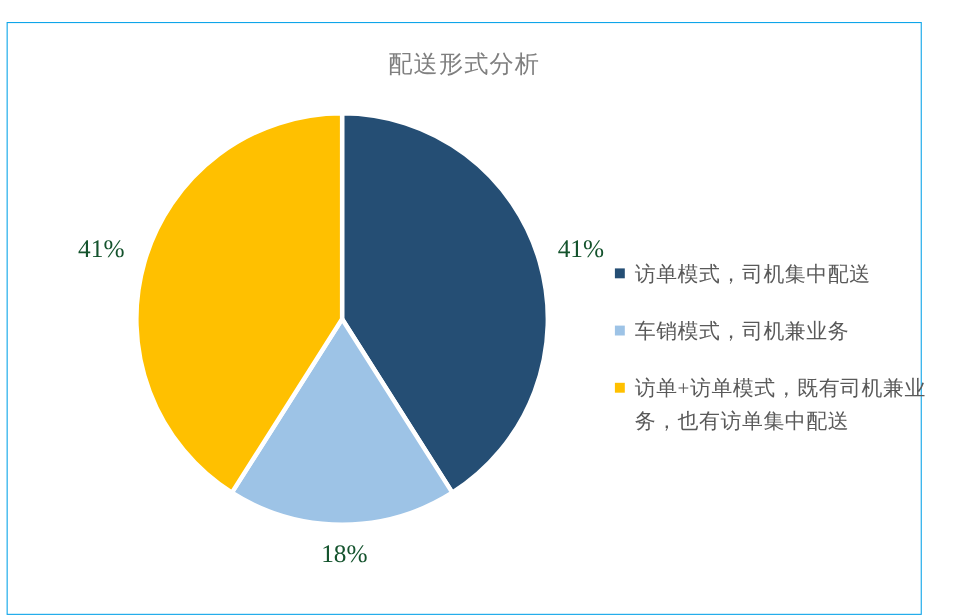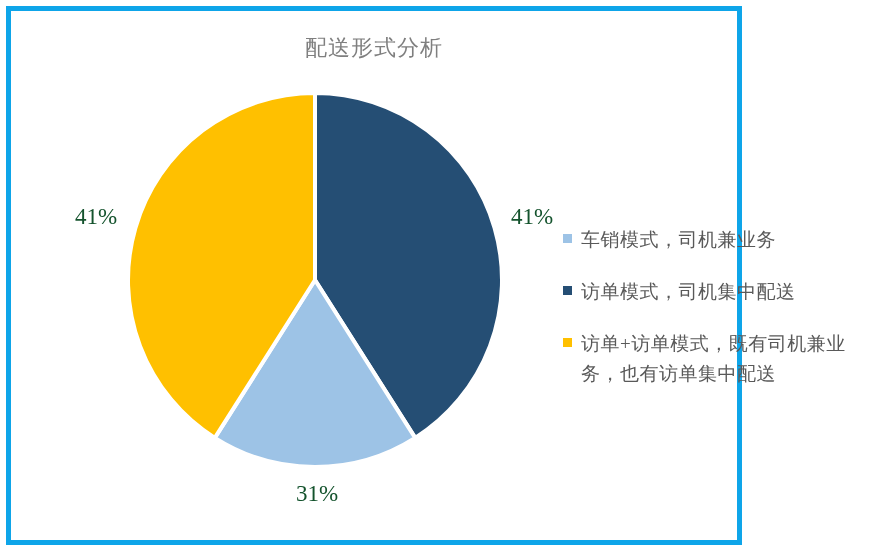--- a/index.html
+++ b/index.html
@@ -10,24 +10,24 @@
   body {
     width: 880px;
     height: 560px;
     font-family: "Liberation Serif", "DejaVu Serif", serif;
     overflow: hidden;
   }
 
   #chart-frame {
     position: absolute;
     left: 6px;
-    top: 6px;
-    width: 736px;
+    top: 20px;
+    width: 832px;
     height: 539px;
-    border: 5px solid #0ea5e9;
+    border: 1px solid #0ea5e9;
     background: #ffffff;
     box-sizing: border-box;
   }
 
   #chart-title {
     position: absolute;
     left: 0;
     top: 22px;
     width: 100%;
     text-align: center;
@@ -103,33 +103,33 @@
     <svg id="pie-svg" viewBox="0 0 864 539">
       <g id="pie-slices">
         <path id="slice-navy" stroke="#ffffff" stroke-width="4" stroke-linejoin="round" d="M 304 269 L 304 82 A 187 187 0 0 1 404.19961066107237 426.8893220688768 Z" fill="#254E74"></path>
         <path id="slice-blue" stroke="#ffffff" stroke-width="4" stroke-linejoin="round" d="M 304 269 L 404.19961066107237 426.8893220688768 A 187 187 0 0 1 203.80038933892774 426.8893220688769 Z" fill="#9DC3E6"></path>
         <path id="slice-yellow" stroke="#ffffff" stroke-width="4" stroke-linejoin="round" d="M 304 269 L 203.80038933892774 426.8893220688769 A 187 187 0 0 1 303.99999999999994 82 Z" fill="#FFC000"></path>
       </g>
     </svg>
 
     <div class="slice-label" id="label-navy">41%</div>
     <div class="slice-label" id="label-yellow">41%</div>
-    <div class="slice-label" id="label-blue">31%</div>
+    <div class="slice-label" id="label-blue">18%</div>
   </div>
 
   <div id="legend">
 
     <div class="legend-item">
-      <span class="legend-swatch" id="sw-1" style="background: rgb(157, 195, 230);"></span>
-      <span class="legend-label">车销模式，司机兼业务</span>
+      <span class="legend-swatch" id="sw-0" style="background: rgb(37, 78, 116);"></span>
+      <span class="legend-label">访单模式，司机集中配送</span>
     </div>
 
     <div class="legend-item">
-      <span class="legend-swatch" id="sw-0" style="background: rgb(37, 78, 116);"></span>
-      <span class="legend-label">访单模式，司机集中配送</span>
+      <span class="legend-swatch" id="sw-1" style="background: rgb(157, 195, 230);"></span>
+      <span class="legend-label">车销模式，司机兼业务</span>
     </div>
 
     <div class="legend-item">
       <span class="legend-swatch" id="sw-2" style="background: rgb(255, 192, 0);"></span>
       <span class="legend-label">访单+访单模式，既有司机兼业务，也有访单集中配送</span>
     </div>
 
   </div>
 </div>
 

